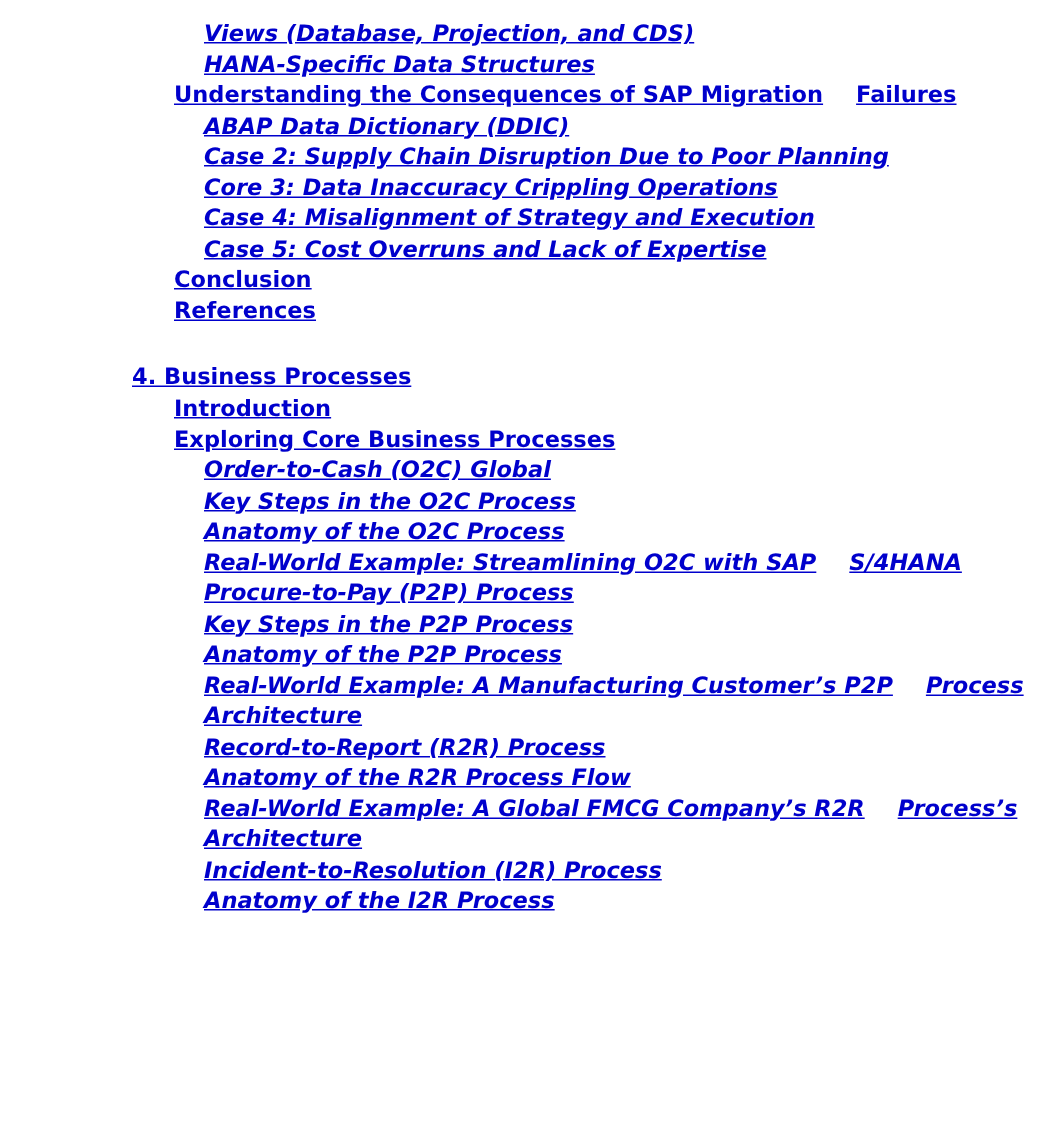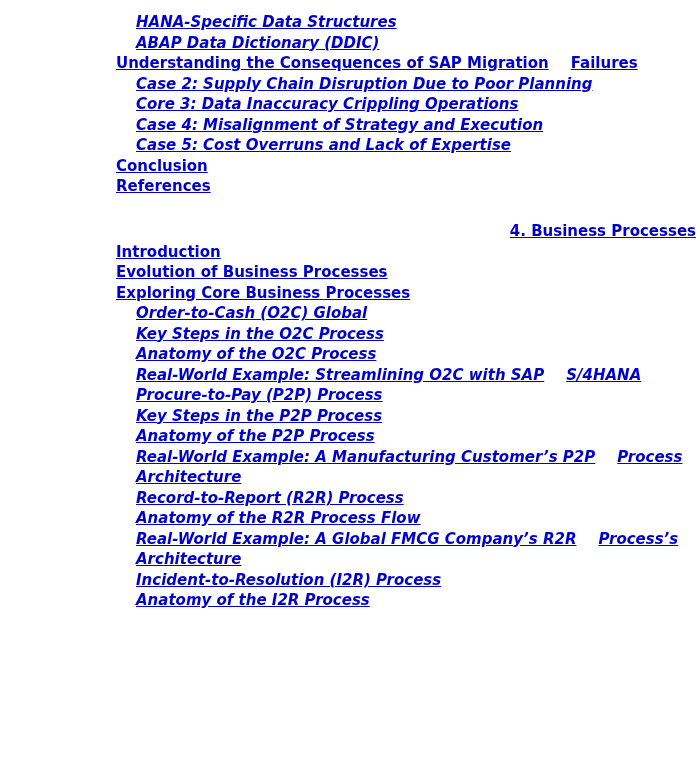--- a/index.html
+++ b/index.html
@@ -48,54 +48,53 @@
     padding-left: 22px;
   }
   .spacer {
     height: 22px;
   }
   .section-head {
     font-size: 15px;
     line-height: 21px;
     padding-left: 88px;
     margin-top: 2px;
-    text-align: right;
   }
   .section-head .link {
     font-weight: bold;
     text-decoration: underline;
     color: #0000cc;
   }
 </style>
 </head>
 <body>
 
 <div class="page">
 
   <ul class="toc" id="toc-a">
+      <li class="toc-entry bold-italic lvl-2"><span class="link">Views (Database, Projection, and CDS)</span></li>
       <li class="toc-entry bold-italic lvl-2"><span class="link">HANA-Specific Data Structures</span></li>
+      <li class="toc-entry bold lvl-1"><span class="link">Understanding the Consequences of SAP Migration</span><span class="link cont-indent">Failures</span></li>
       <li class="toc-entry bold-italic lvl-2"><span class="link">ABAP Data Dictionary (DDIC)</span></li>
-      <li class="toc-entry bold lvl-1"><span class="link">Understanding the Consequences of SAP Migration</span><span class="link cont-indent">Failures</span></li>
       <li class="toc-entry bold-italic lvl-2"><span class="link">Case 2: Supply Chain Disruption Due to Poor Planning</span></li>
       <li class="toc-entry bold-italic lvl-2"><span class="link">Core 3: Data Inaccuracy Crippling Operations</span></li>
       <li class="toc-entry bold-italic lvl-2"><span class="link">Case 4: Misalignment of Strategy and Execution</span></li>
       <li class="toc-entry bold-italic lvl-2"><span class="link">Case 5: Cost Overruns and Lack of Expertise</span></li>
       <li class="toc-entry bold lvl-1"><span class="link">Conclusion</span></li>
       <li class="toc-entry bold lvl-1"><span class="link">References</span></li>
     </ul>
 
   <div class="spacer"></div>
 
   <div class="section-head">
     <span class="link">4. Business Processes</span>
   </div>
 
   <ul class="toc" id="toc-b">
       <li class="toc-entry bold lvl-1"><span class="link">Introduction</span></li>
-      <li class="toc-entry bold lvl-1"><span class="link">Evolution of Business Processes</span></li>
       <li class="toc-entry bold lvl-1"><span class="link">Exploring Core Business Processes</span></li>
       <li class="toc-entry bold-italic lvl-2"><span class="link">Order-to-Cash (O2C) Global</span></li>
       <li class="toc-entry bold-italic lvl-2"><span class="link">Key Steps in the O2C Process</span></li>
       <li class="toc-entry bold-italic lvl-2"><span class="link">Anatomy of the O2C Process</span></li>
       <li class="toc-entry bold-italic lvl-2"><span class="link">Real-World Example: Streamlining O2C with SAP</span><span class="link cont-indent">S/4HANA</span></li>
       <li class="toc-entry bold-italic lvl-2"><span class="link">Procure-to-Pay (P2P) Process</span></li>
       <li class="toc-entry bold-italic lvl-2"><span class="link">Key Steps in the P2P Process</span></li>
       <li class="toc-entry bold-italic lvl-2"><span class="link">Anatomy of the P2P Process</span></li>
       <li class="toc-entry bold-italic lvl-2"><span class="link">Real-World Example: A Manufacturing Customer’s P2P</span><span class="link cont-indent">Process Architecture</span></li>
       <li class="toc-entry bold-italic lvl-2"><span class="link">Record-to-Report (R2R) Process</span></li>

